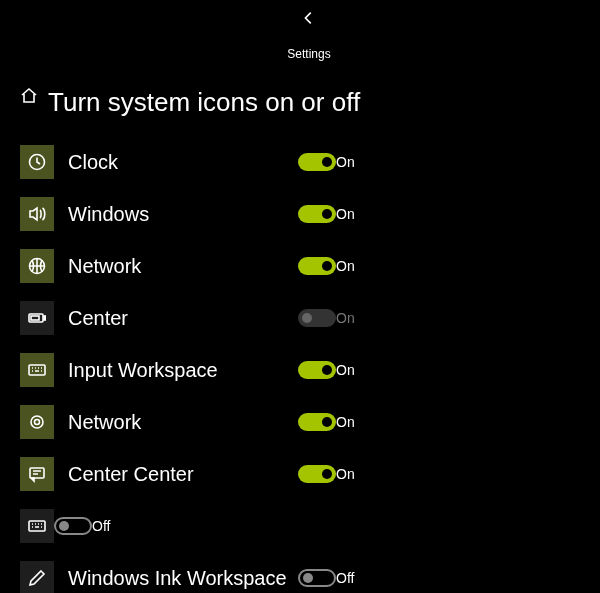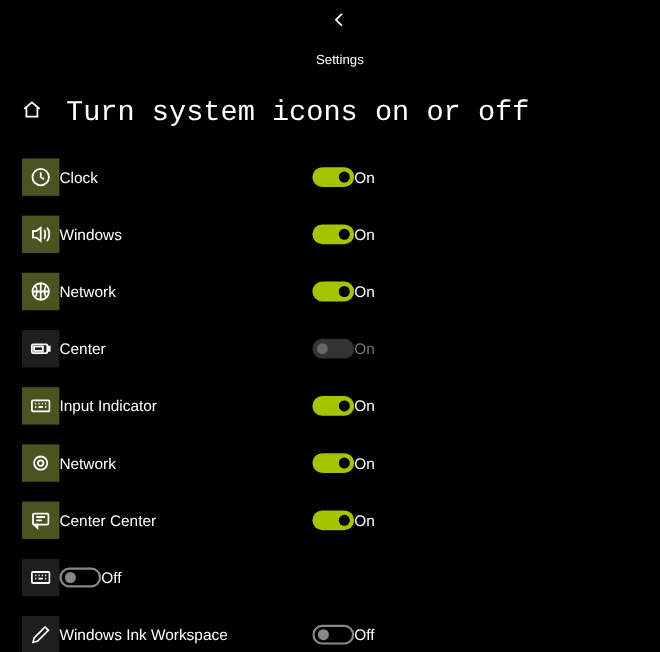--- a/index.html
+++ b/index.html
@@ -1,27 +1,27 @@
 <!DOCTYPE html>
 <html><head>
 <meta charset="utf-8">
 <style>
   html,body{margin:0;padding:0;background:#000;color:#fff;font-family:"Segoe UI",Arial,sans-serif;font-size:14px;width:600px;height:593px;overflow:hidden;}
   .header{display:flex;align-items:center;gap:18px;padding:10px 0 0 18px;font-size:12px;flex-direction:column;}
   .back-icon svg{width:16px;height:16px;stroke:#fff;fill:none;stroke-width:1.8;}
-  .title-row{display:flex;align-items:center;gap:22px;padding:26px 0 10px 20px;font-family:Liberation Mono, monospace;}
+  .title-row{display:flex;gap:10px;padding:26px 0 10px 20px;}
   .home-icon svg{width:18px;height:18px;stroke:#fff;fill:none;stroke-width:1.6;}
   .page-title{font-size:26px;font-weight:300;}
   .list{padding:8px 0 0 20px;}
   .row{display:flex;align-items:center;height:52px;}
   .icon-box{width:34px;height:34px;display:flex;align-items:center;justify-content:center;flex:0 0 34px;}
   .icon-box.on{background:#4b5320;}
   .icon-box.off{background:#1e1e1e;}
   .icon-box svg{width:18px;height:18px;stroke:#fff;fill:none;stroke-width:1.6;}
-  .item-label{flex:0 0 230px;font-size:14px;color:#fff;}
+  .item-label{flex:0 0 230px;padding-left:14px;font-size:20px;color:#fff;}
   .toggle{width:38px;height:18px;border-radius:10px;position:relative;cursor:pointer;box-sizing:border-box;}
   .toggle .knob{position:absolute;width:10px;height:10px;border-radius:50%;top:4px;}
   .toggle.state-on{background:#a4c400;}
   .toggle.state-on .knob{background:#000;right:4px;}
   .toggle.state-off{background:#000;border:2px solid #888;}
   .toggle.state-off .knob{background:#888;left:3px;top:2px;}
   .toggle.state-disabled{background:#333;}
   .toggle.state-disabled .knob{background:#666;left:4px;}
   .state-label{font-size:14px;color:#fff;}
   .state-label.disabled{color:#777;}
@@ -133,21 +133,21 @@
         <div class="knob"></div>
       </div>
       <div class="state-label disabled">On</div>
     </div>
     <div class="row">
       <div class="icon-box on">
         <svg viewBox="0 0 18 18">
           <use href="#ic-keyboard"></use>
         </svg>
       </div>
-      <div class="item-label">Input Indicator</div>
+      <div class="item-label">Input Workspace</div>
       <div class="toggle state-on">
         <div class="knob"></div>
       </div>
       <div class="state-label">On</div>
     </div>
     <div class="row">
       <div class="icon-box on">
         <svg viewBox="0 0 18 18">
           <use href="#ic-location"></use>
         </svg>

